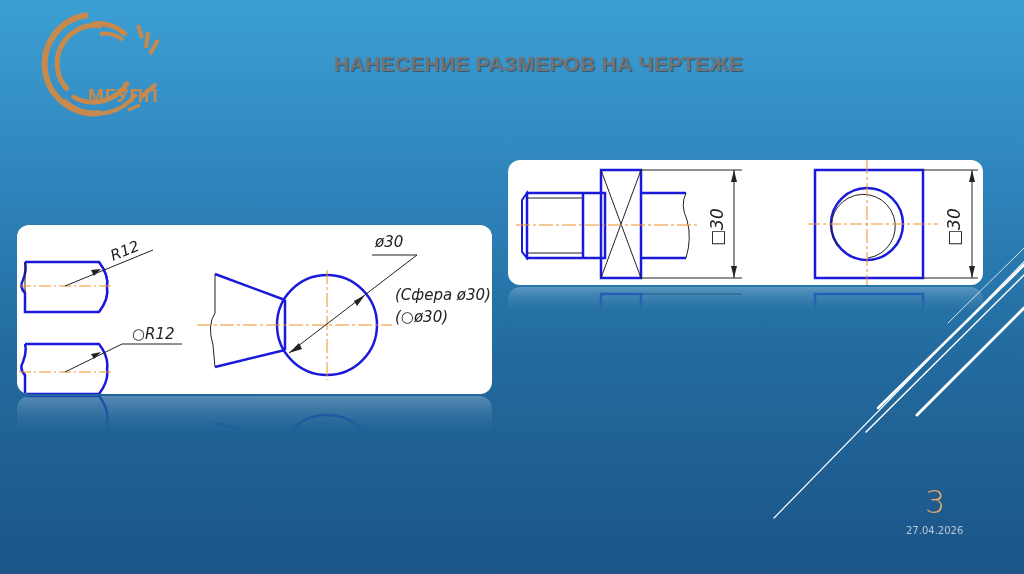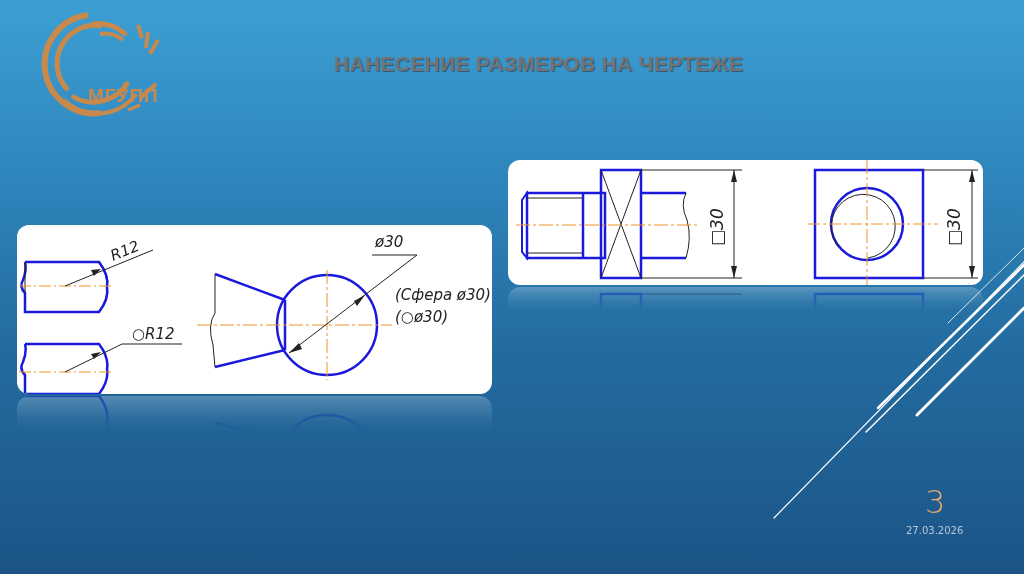--- a/index.html
+++ b/index.html
@@ -166,14 +166,14 @@
     <g stroke="#ffffff" stroke-linecap="round">
       <line x1="1024" y1="248" x2="948" y2="323" stroke-width="1" opacity="0.8"></line>
       <line x1="1024" y1="265" x2="878" y2="408" stroke-width="2.5"></line>
       <line x1="1024" y1="275" x2="866" y2="432" stroke-width="1.5"></line>
       <line x1="1024" y1="308" x2="917" y2="415" stroke-width="3"></line>
       <line x1="1024" y1="262" x2="774" y2="518" stroke-width="1.2"></line>
     </g>
   </svg>
 
   <div class="page-num">3</div>
-  <div class="date">27.03.2026</div>
+  <div class="date">27.04.2026</div>
 </div>
 
 </body></html>

